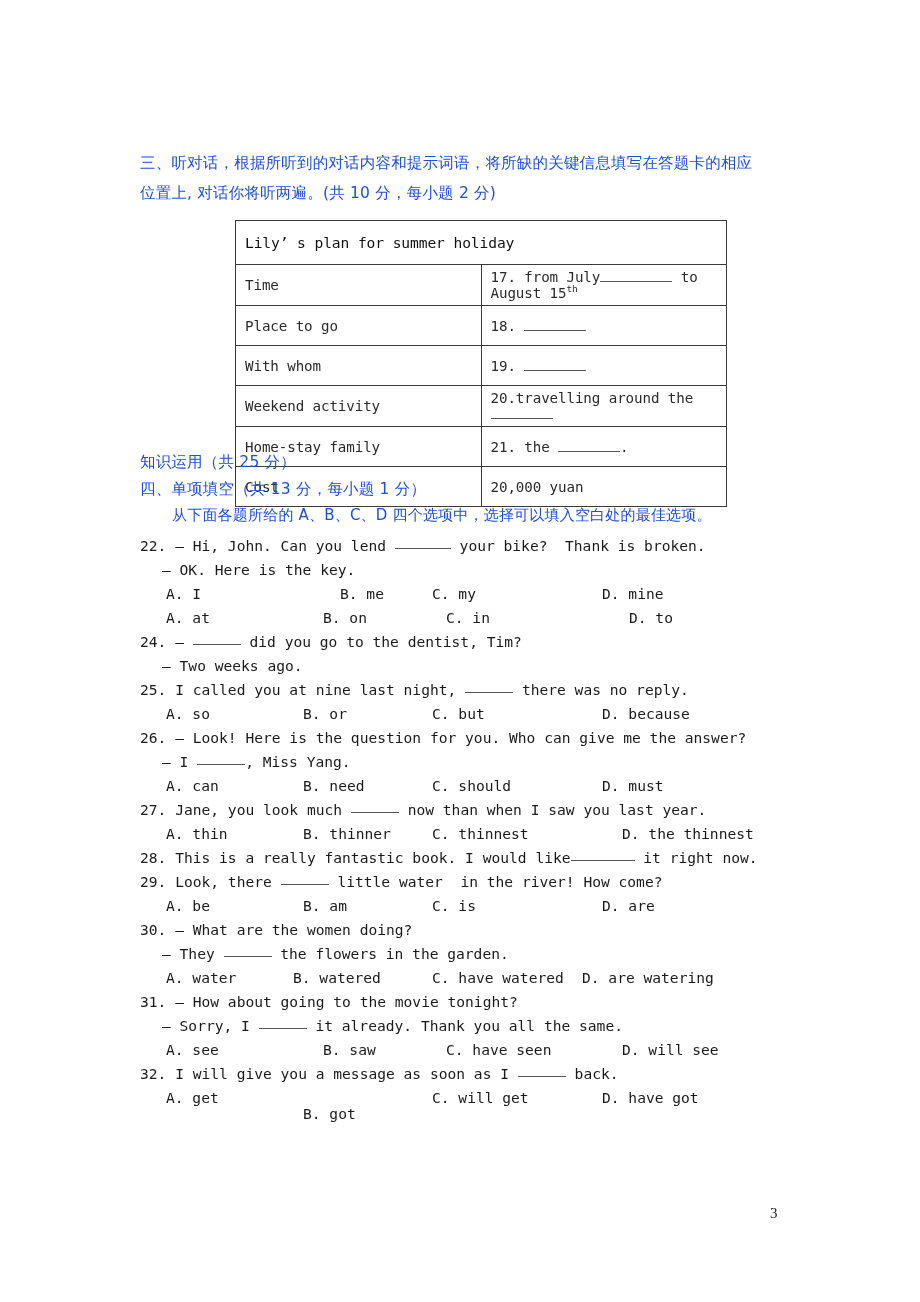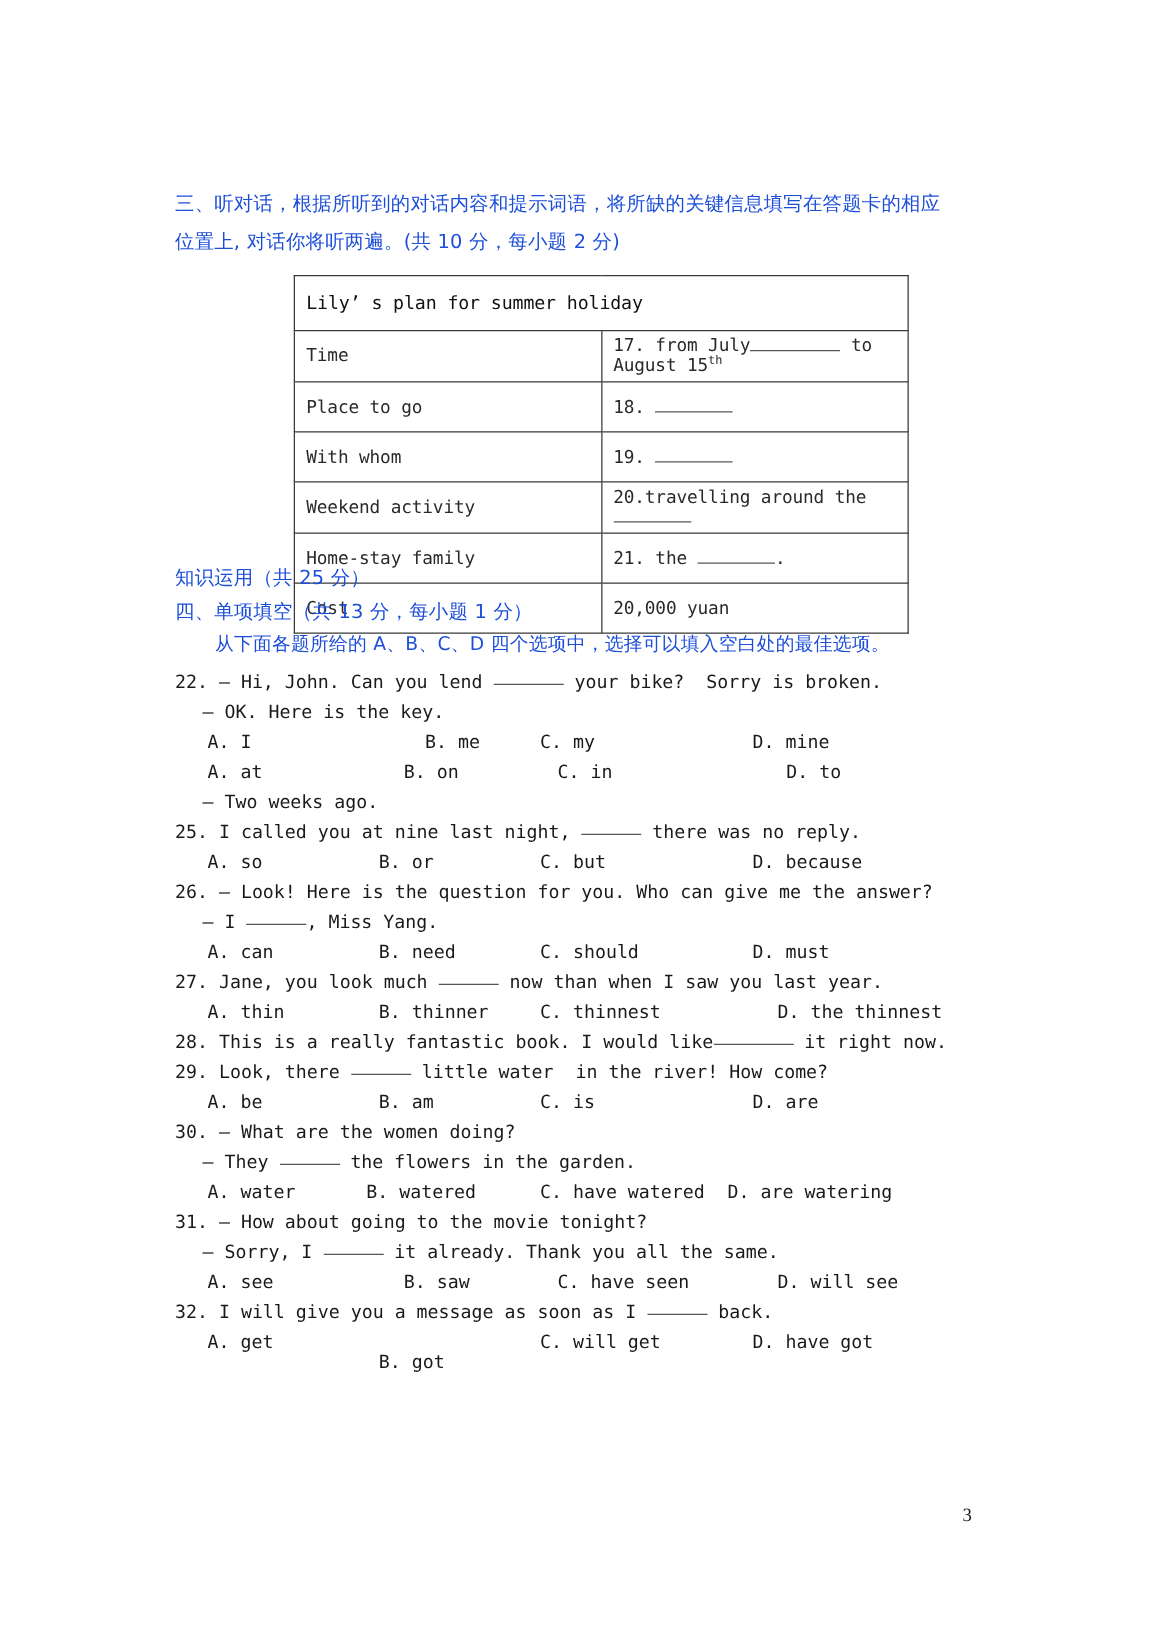--- a/index.html
+++ b/index.html
@@ -187,28 +187,29 @@
       </tr>
     </tbody>
   </table>
 
   <div class="kh1 cn">知识运用（共 25 分）</div>
   <div class="kh2 cn">四、单项填空（共 13 分，每小题 1 分）</div>
   <div class="kh3 cn">从下面各题所给的 A、B、C、D 四个选项中，选择可以填入空白处的最佳选项。</div>
 
   <div class="qlist" id="qlist">
       <div class="q">
-        <div class="qline"><span>22. — Hi, John. Can you lend </span><span class="ibl ibl-56"></span><span> your bike?  Sorry is broken.</span></div>
+        <div class="qline"><span>22. — Hi, John. Can you lend </span><span class="ibl ibl-56"></span><span> your bike?  Thank is broken.</span></div>
         <div class="qline indent1"><span>— OK. Here is the key.</span></div>
         <div class="opts"><span class="opt" style="left: 26px;">A. I</span><span class="opt" style="left: 163px; margin-left: 37px;">B. me</span><span class="opt" style="left: 292px;">C. my</span><span class="opt" style="left: 462px;">D. mine</span></div>
       </div>
       <div class="q">
         <div class="opts"><span class="opt" style="left: 26px;">A. at</span><span class="opt" style="left: 183px;">B. on</span><span class="opt" style="left: 306px;">C. in</span><span class="opt" style="left: 489px;">D. to</span></div>
       </div>
       <div class="q">
+        <div class="qline"><span>24. — </span><span class="ibl ibl-48"></span><span> did you go to the dentist, Tim?</span></div>
         <div class="qline indent1"><span>— Two weeks ago.</span></div>
       </div>
       <div class="q">
         <div class="qline"><span>25. I called you at nine last night, </span><span class="ibl ibl-48"></span><span> there was no reply.</span></div>
         <div class="opts"><span class="opt" style="left: 26px;">A. so</span><span class="opt" style="left: 163px;">B. or</span><span class="opt" style="left: 292px;">C. but</span><span class="opt" style="left: 462px;">D. because</span></div>
       </div>
       <div class="q">
         <div class="qline"><span>26. — Look! Here is the question for you. Who can give me the answer?</span></div>
         <div class="qline indent1"><span>— I </span><span class="ibl ibl-48"></span><span>, Miss Yang.</span></div>
         <div class="opts"><span class="opt" style="left: 26px;">A. can</span><span class="opt" style="left: 163px;">B. need</span><span class="opt" style="left: 292px;">C. should</span><span class="opt" style="left: 462px;">D. must</span></div>

